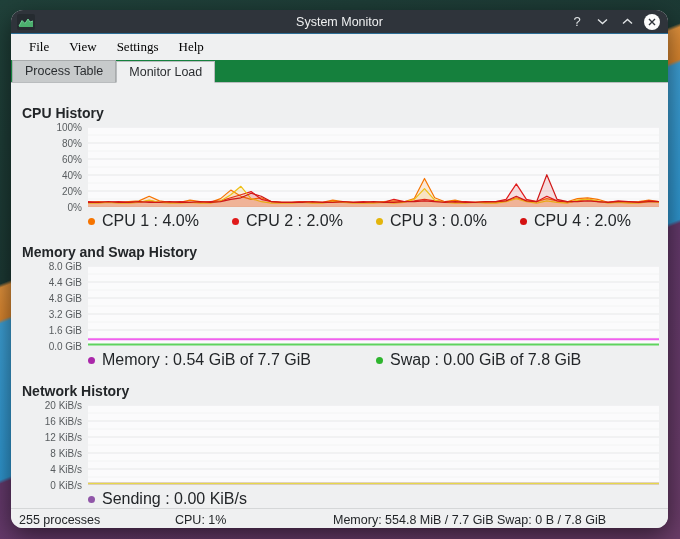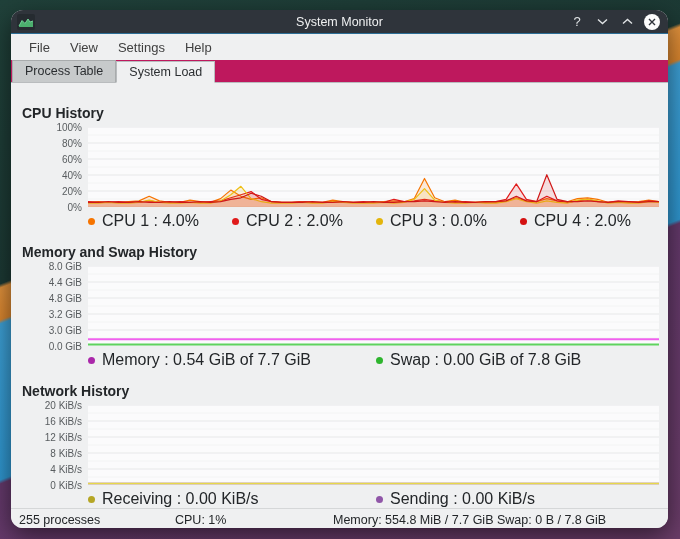--- a/index.html
+++ b/index.html
@@ -28,23 +28,23 @@
   .app-icon { width:18px; height:16px; margin-left:6px; }
   .tb-title {
     position:absolute; left:0; right:0; text-align:center;
     color:#eff0f1; font-size:12.5px;
   }
   .tb-buttons { margin-left:auto; display:flex; align-items:center; gap:9px; margin-right:8px; z-index:2; }
   .tb-btn { color:#dfe2e4; font-size:13px; line-height:16px; display:flex; align-items:center; justify-content:center; width:16px; height:16px; cursor:default; }
   .close-btn { width:16px; height:16px; border-radius:50%; background:#fcfcfc; display:flex; align-items:center; justify-content:center; }
   
   .menubar { height:26px; flex:0 0 26px; background:#eff0f1; display:flex; align-items:center; padding-left:8px; }
-  .menu-item { padding:4px 10px; font-size:13px; color:#404040; }
-  
-  .tabbar { height:23px; flex:0 0 23px; background:#be185d; display:flex; align-items:flex-end; padding-left:1px; border-bottom:1px solid #b9bcbe; }
+  .menu-item { padding:4px 10px; font-size:13px; color:#000000;font-family:Liberation Serif, serif; }
+  
+  .tabbar { height:23px; flex:0 0 23px; background:#15803d; display:flex; align-items:flex-end; padding-left:1px; border-bottom:1px solid #b9bcbe; }
   .tab { height:22px; line-height:21px; padding:0 12px; font-size:12.5px; color:#2b2e31; }
   .tab.inactive { background:#c7cacb; border:1px solid #a8abac; border-bottom:none; }
   .tab.active { background:#eff0f1; border:1px solid #b9bcbe; border-bottom:1px solid #eff0f1; margin-bottom:-1px; }
   
   .content { flex:1 1 auto; background:#eff0f1; padding-top:10px; }
   .section.cpu { margin-top:12px; }
   .section.mem, .section.net { margin-top:14px; }
   .section-title { font-size:14px; font-weight:bold; color:#232629; margin:0 0 6px 11px; }
   .chart-row { display:flex; }
   .axis { width:77px; height:80px; position:relative; flex:0 0 77px; }
@@ -94,21 +94,21 @@
 
   <div class="menubar">
     <div class="menu-item">File</div>
     <div class="menu-item">View</div>
     <div class="menu-item">Settings</div>
     <div class="menu-item">Help</div>
   </div>
 
   <div class="tabbar">
     <div class="tab inactive">Process Table</div>
-    <div class="tab active">System Load</div>
+    <div class="tab active">Monitor Load</div>
   </div>
 
   <div class="content">
 
     <div class="section cpu" id="chart-0">
       <div class="section-title">CPU History</div>
       <div class="chart-row">
         <div class="axis">
             <span class="tick" style="top: -5px;">100%</span>
             <span class="tick" style="top: 11px;">80%</span>
@@ -162,21 +162,21 @@
     </div>
 
     <div class="section mem" id="chart-1">
       <div class="section-title">Memory and Swap History</div>
       <div class="chart-row">
         <div class="axis">
             <span class="tick" style="top: -5px;">8.0 GiB</span>
             <span class="tick" style="top: 11px;">4.4 GiB</span>
             <span class="tick" style="top: 27px;">4.8 GiB</span>
             <span class="tick" style="top: 43px;">3.2 GiB</span>
-            <span class="tick" style="top: 59px;">3.0 GiB</span>
+            <span class="tick" style="top: 59px;">1.6 GiB</span>
             <span class="tick" style="top: 75px;">0.0 GiB</span>
           </div>
         <div class="plot">
             <svg width="571" height="80" viewBox="0 0 571 80">
               <line x1="0" x2="571" y1="0" y2="0" stroke="#e7e8e9"></line>
               <line x1="0" x2="571" y1="8" y2="8" stroke="#f3f4f4"></line>
               <line x1="0" x2="571" y1="16" y2="16" stroke="#e7e8e9"></line>
               <line x1="0" x2="571" y1="24" y2="24" stroke="#f3f4f4"></line>
               <line x1="0" x2="571" y1="32" y2="32" stroke="#e7e8e9"></line>
               <line x1="0" x2="571" y1="40" y2="40" stroke="#f3f4f4"></line>
@@ -226,24 +226,20 @@
               <line x1="0" x2="571" y1="64" y2="64" stroke="#e7e8e9"></line>
               <line x1="0" x2="571" y1="72" y2="72" stroke="#f3f4f4"></line>
               <line x1="0" x2="571" y1="80" y2="80" stroke="#e7e8e9"></line>
               <path d="M0.0,78.5 L81.6,78.5 L163.1,78.5 L244.7,78.5 L326.3,78.5 L407.9,78.5 L489.4,78.5 L571.0,78.5" fill="none" stroke="#9056a8" stroke-width="1.6" stroke-linejoin="round"></path>
               <path d="M0.0,78.5 L81.6,78.5 L163.1,78.5 L244.7,78.5 L326.3,78.5 L407.9,78.5 L489.4,78.5 L571.0,78.5" fill="none" stroke="#e6d84a" stroke-width="1.6" stroke-linejoin="round"></path>
             </svg>
           </div>
       </div>
       <div class="legend">
           <div class="legend-item">
-            <span class="dot" style="background: rgb(181, 166, 37);"></span>
-            <span>Receiving : 0.00 KiB/s</span>
-          </div>
-          <div class="legend-item">
             <span class="dot" style="background: rgb(144, 86, 168);"></span>
             <span>Sending : 0.00 KiB/s</span>
           </div>
         </div>
     </div>
 
   </div>
 
   <div class="statusbar">
     <span style="left:8px">255 processes</span>

